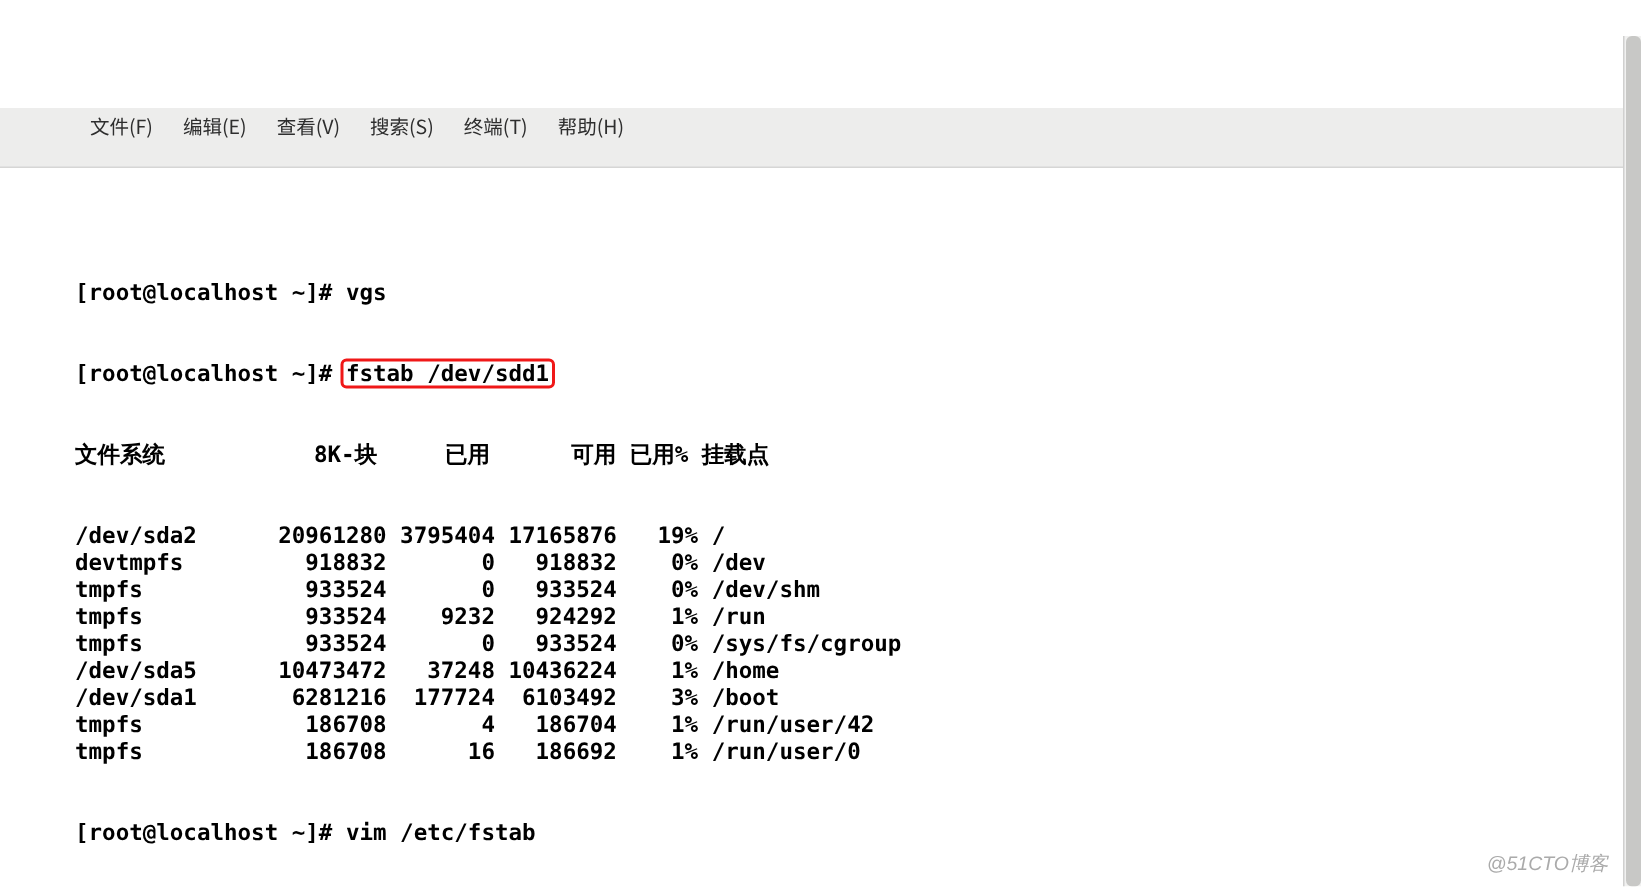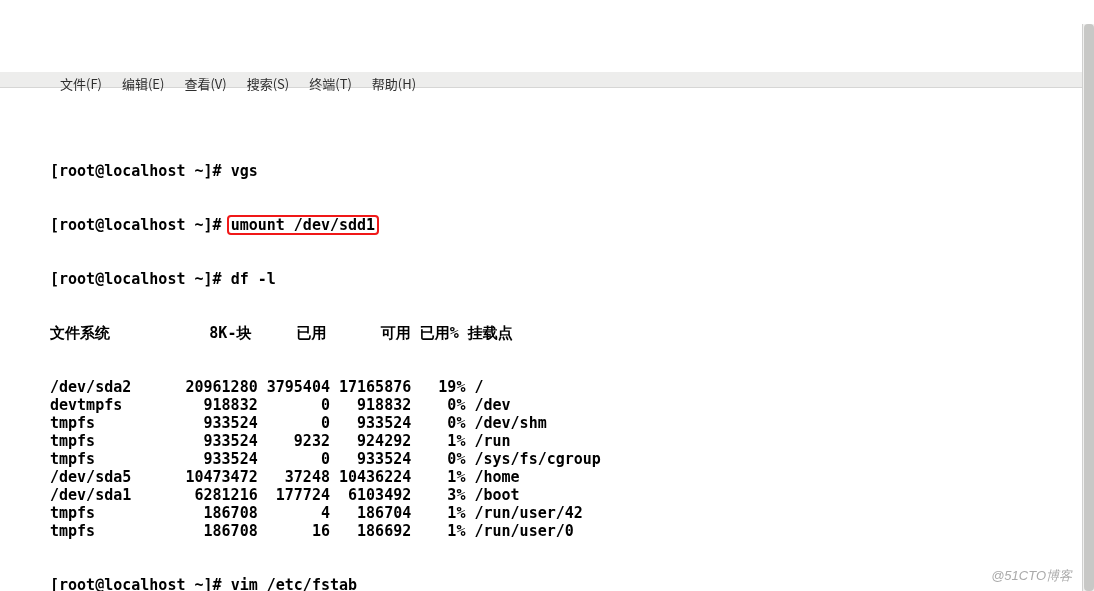--- a/index.html
+++ b/index.html
@@ -11,21 +11,21 @@
       color: #000;
       white-space: pre;
       overflow: hidden;
       width: 1094px;
       height: 591px;
       position: relative;
     }
     .menubar {
       background: #ededec;
       border-bottom: 1px solid #d6d6d5;
-      height: 16px;
+      height: 40px;
       padding: 2px 6px 3px 6px;
       font-family: "Noto Sans CJK SC", sans-serif;
       font-size: 13px;
       white-space: nowrap;
       color: #2e2e2e;
       display: flex;
       gap: 0;
       text-align: center;
     }
     .menuitem {
@@ -82,22 +82,21 @@
   <span class="menuitem">文件(F)</span>
   <span class="menuitem">编辑(E)</span>
   <span class="menuitem">查看(V)</span>
   <span class="menuitem">搜索(S)</span>
   <span class="menuitem">终端(T)</span>
   <span class="menuitem">帮助(H)</span>
 </div>
 
 <div class="terminal">
   <div class="line"><span>[root@localhost ~]# </span><span>vgs</span></div>
-  <div class="line"><span>[root@localhost ~]# </span><span class="red-box">umount /dev/sdd1</span></div>
-  <div class="line"><span>[root@localhost ~]# </span><span>df -l</span></div>
+  <div class="line"><span>[root@localhost ~]# </span><span class="red-box">fstab /dev/sdd1</span></div>
   <div class="line">文件系统           8K-块     已用      可用 已用% 挂载点</div>
   <div id="df-rows"><div class="line">/dev/sda2      20961280 3795404 17165876   19% /</div><div class="line">devtmpfs         918832       0   918832    0% /dev</div><div class="line">tmpfs            933524       0   933524    0% /dev/shm</div><div class="line">tmpfs            933524    9232   924292    1% /run</div><div class="line">tmpfs            933524       0   933524    0% /sys/fs/cgroup</div><div class="line">/dev/sda5      10473472   37248 10436224    1% /home</div><div class="line">/dev/sda1       6281216  177724  6103492    3% /boot</div><div class="line">tmpfs            186708       4   186704    1% /run/user/42</div><div class="line">tmpfs            186708      16   186692    1% /run/user/0</div></div>
   <div class="line"><span>[root@localhost ~]# </span><span>vim /etc/fstab</span></div>
   
   
 </div>
 
 <div class="scrollbar">
   <div class="scrollthumb"></div>
 </div>

